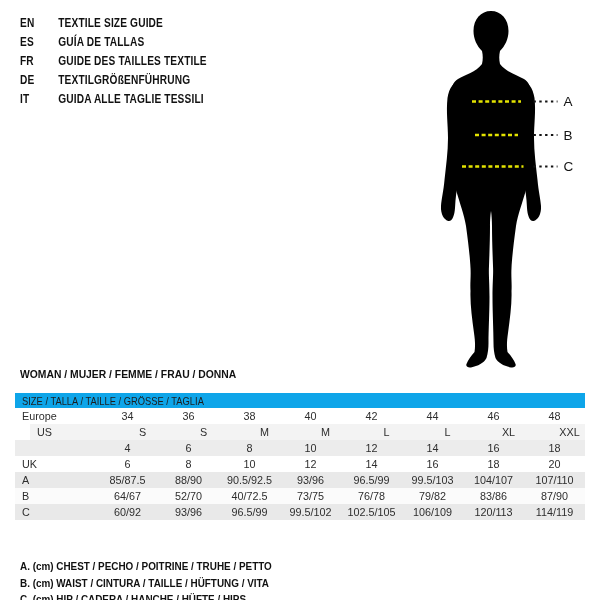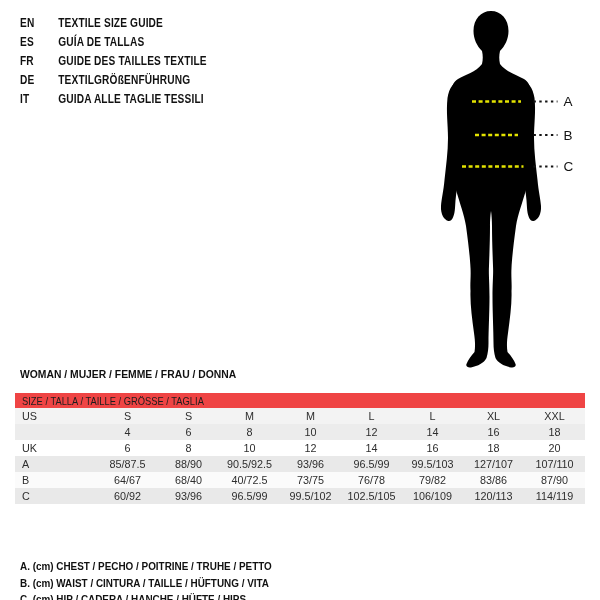--- a/index.html
+++ b/index.html
@@ -15,28 +15,28 @@
   
   .figure{position:absolute;left:400px;top:0;width:200px;height:380px;}
   .figure text{font-family:"Liberation Sans",sans-serif;font-size:13.5px;fill:#141414;}
 
   
   .section-title{position:absolute;left:20px;top:368px;font-size:11.5px;font-weight:bold;
                  white-space:nowrap;transform:scaleX(.9);transform-origin:0 0;}
 
   
   .size-table{position:absolute;left:15px;top:393px;width:570px;}
-  .t-header{height:15px;background:#ef4444;display:flex;align-items:center;
+  .t-header{height:15px;background:#0ea5e9;display:flex;align-items:center;
             padding-left:7px;font-size:11px;color:#1d1d1d;}
   .t-header .condense{transform:scaleX(.85);transform-origin:0 50%;white-space:nowrap;}
   .t-row{display:flex;height:16px;align-items:center;font-size:10.8px;color:#2e2e2e;}
   .t-label{width:75px;padding-left:7px;flex:0 0 auto;}
   .t-cell{width:61px;text-align:center;flex:0 0 auto;}
   .bg-w{background:#ffffff;}
-  .bg-l1{background:#f3f3f3;}
+  .bg-l1{background:#f3f3f3;margin-left:15px;}
   .bg-l2{background:#ececec;}
   .bg-g{background:#e9e9e9;}
   .bg-n{background:#fbfbfb;}
 
   
   .legend{position:absolute;left:20px;top:558px;}
   .legend-line{font-size:11px;font-weight:bold;line-height:16.5px;white-space:nowrap;
                transform:scaleX(.9);transform-origin:0 0;}
 </style>
 </head>
@@ -153,20 +153,31 @@
     <text x="163.5" y="171">C</text>
   </svg>
 
   <div class="section-title">WOMAN / MUJER / FEMME / FRAU / DONNA</div>
 
   <div class="size-table">
     <div class="t-header">
       <span class="condense">SIZE / TALLA / TAILLE / GRÖSSE / TAGLIA</span>
     </div>
 
+    <div class="t-row bg-w">
+      <span class="t-label">Europe</span>
+      <span class="t-cell">34</span>
+      <span class="t-cell">36</span>
+      <span class="t-cell">38</span>
+      <span class="t-cell">40</span>
+      <span class="t-cell">42</span>
+      <span class="t-cell">44</span>
+      <span class="t-cell">46</span>
+      <span class="t-cell">48</span>
+    </div>
 
     <div class="t-row bg-l1">
       <span class="t-label">US</span>
       <span class="t-cell">S</span>
       <span class="t-cell">S</span>
       <span class="t-cell">M</span>
       <span class="t-cell">M</span>
       <span class="t-cell">L</span>
       <span class="t-cell">L</span>
       <span class="t-cell">XL</span>
@@ -198,28 +209,28 @@
     </div>
 
     <div class="t-row bg-g">
       <span class="t-label">A</span>
       <span class="t-cell">85/87.5</span>
       <span class="t-cell">88/90</span>
       <span class="t-cell">90.5/92.5</span>
       <span class="t-cell">93/96</span>
       <span class="t-cell">96.5/99</span>
       <span class="t-cell">99.5/103</span>
-      <span class="t-cell">127/107</span>
+      <span class="t-cell">104/107</span>
       <span class="t-cell">107/110</span>
     </div>
 
     <div class="t-row bg-n">
       <span class="t-label">B</span>
       <span class="t-cell">64/67</span>
-      <span class="t-cell">68/40</span>
+      <span class="t-cell">52/70</span>
       <span class="t-cell">40/72.5</span>
       <span class="t-cell">73/75</span>
       <span class="t-cell">76/78</span>
       <span class="t-cell">79/82</span>
       <span class="t-cell">83/86</span>
       <span class="t-cell">87/90</span>
     </div>
 
     <div class="t-row bg-g">
       <span class="t-label">C</span>

